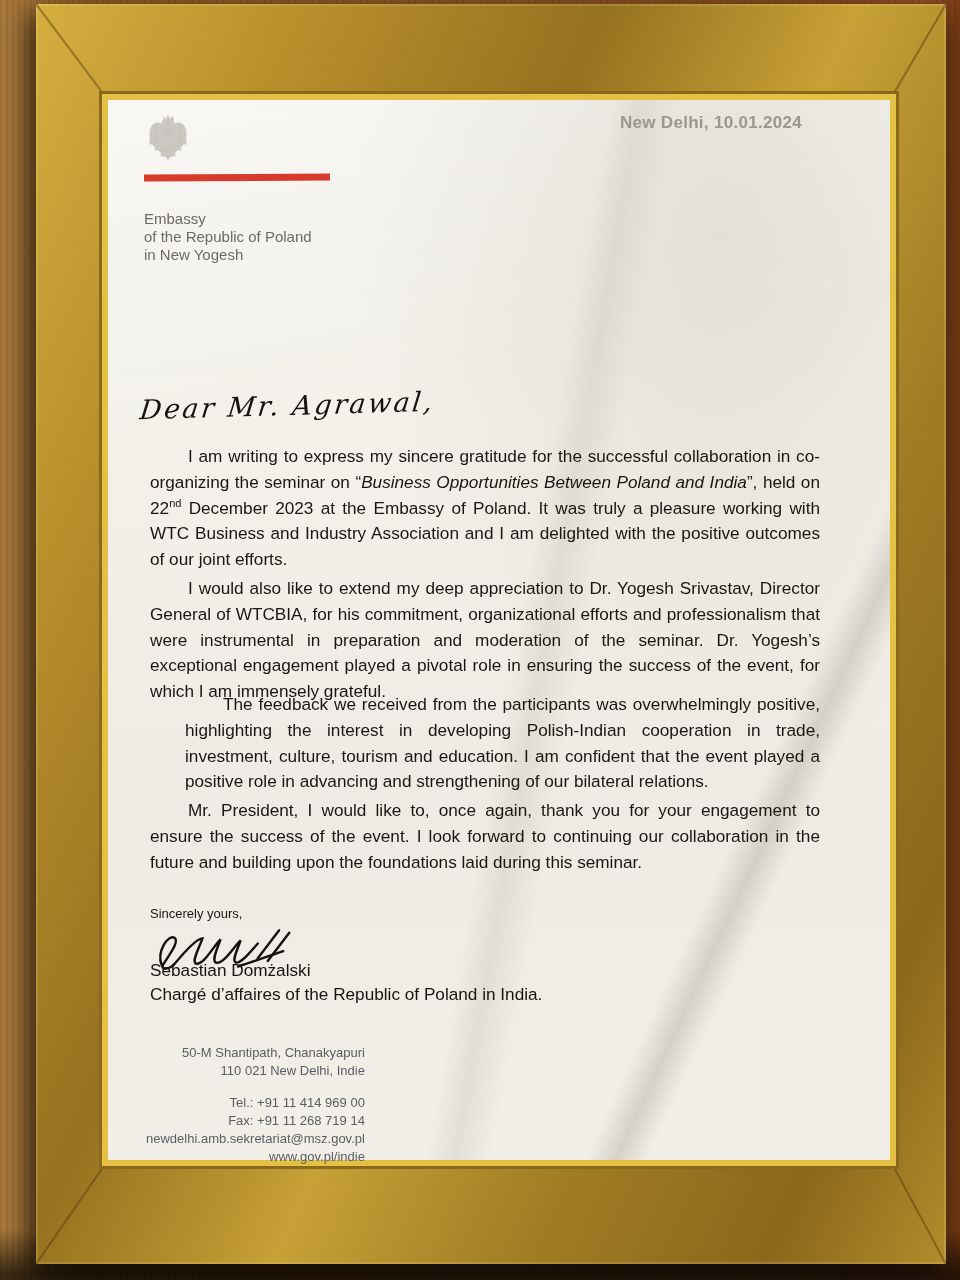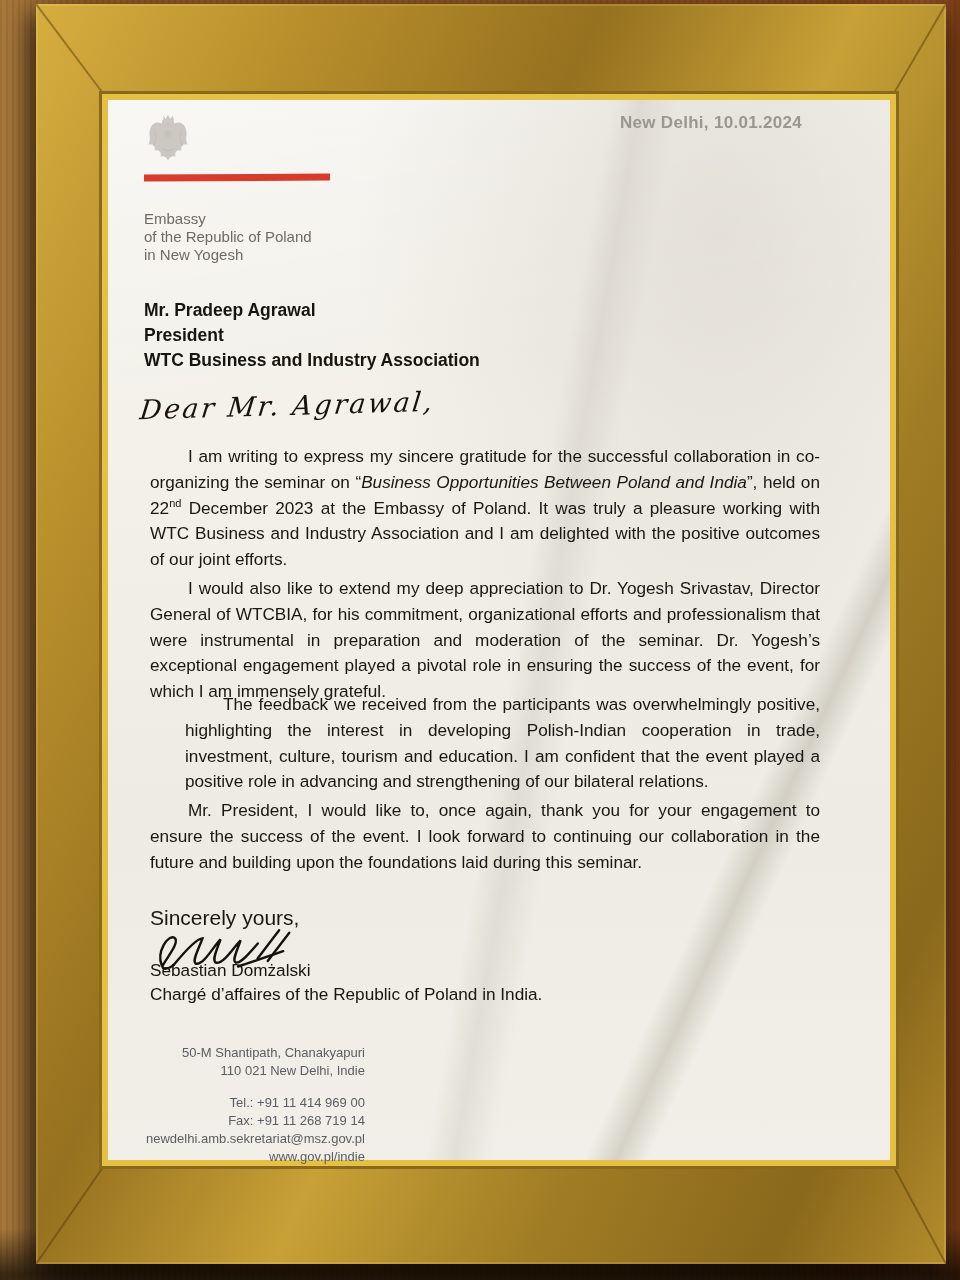--- a/index.html
+++ b/index.html
@@ -52,21 +52,21 @@
     font-size:27px;letter-spacing:2.5px;color:#16130e;
     transform:rotate(-1.6deg) skewX(-8deg);
   }
   .bodytext{position:absolute;left:42px;right:70px;color:#191712;}
   .bodytext p{
     margin:0 0 10px 0;font-size:17.2px;line-height:25.8px;
     text-align:justify;text-indent:38px;
   }
   .bodytext em{font-style:italic;}
   sup{font-size:11px;vertical-align:super;line-height:0;margin-top:46px;}
-  .closing{position:absolute;left:42px;top:806px;font-size:21px;color:#191712;}
+  .closing{position:absolute;left:42px;top:806px;font-size:13px;color:#191712;}
   .signature{position:absolute;left:40px;top:822px;width:160px;height:52px;transform:rotate(-3deg);}
   .signer{position:absolute;left:42px;top:858px;font-size:17.2px;line-height:24px;color:#17150f;}
   .footer{position:absolute;left:38px;top:944px;font-size:13px;line-height:18px;color:#5a5d63;text-align:right;}
   .footer .gap{height:14px;}
 </style>
 </head>
 <body>
 
 <div class="frame">
   <svg class="miters" viewBox="0 0 910 1260" preserveAspectRatio="none">
@@ -88,25 +88,20 @@
 
       <div class="dateline">New Delhi, 10.01.2024</div>
 
       <div class="redbar"></div>
       <div class="letterhead">
         <div>Embassy</div>
         <div>of the Republic of Poland</div>
         <div>in New Yogesh</div>
       </div>
 
-      <div class="recipient">
-        <div>Mr. Pradeep Agrawal</div>
-        <div>President</div>
-        <div>WTC Business and Industry Association</div>
-      </div>
 
       <div class="salutation">Dear Mr. Agrawal,</div>
 
       <div class="bodytext" style="top:344px;">
         <p>
           <span>I am writing to express my sincere gratitude for the successful collaboration in co-organizing the seminar on “</span><em>Business Opportunities Between Poland and India</em><span>”, held on 22</span><sup>nd</sup><span> December 2023 at the Embassy of Poland. It was truly a pleasure working with WTC Business and Industry Association and I am delighted with the positive outcomes of our joint efforts.</span>
         </p>
       </div>
       <div class="bodytext" style="top:476px;">
         <p>I would also like to extend my deep appreciation to Dr. Yogesh Srivastav, Director General of WTCBIA, for his commitment, organizational efforts and professionalism that were instrumental in preparation and moderation of the seminar. Dr. Yogesh’s exceptional engagement played a pivotal role in ensuring the success of the event, for which I am immensely grateful.</p>

